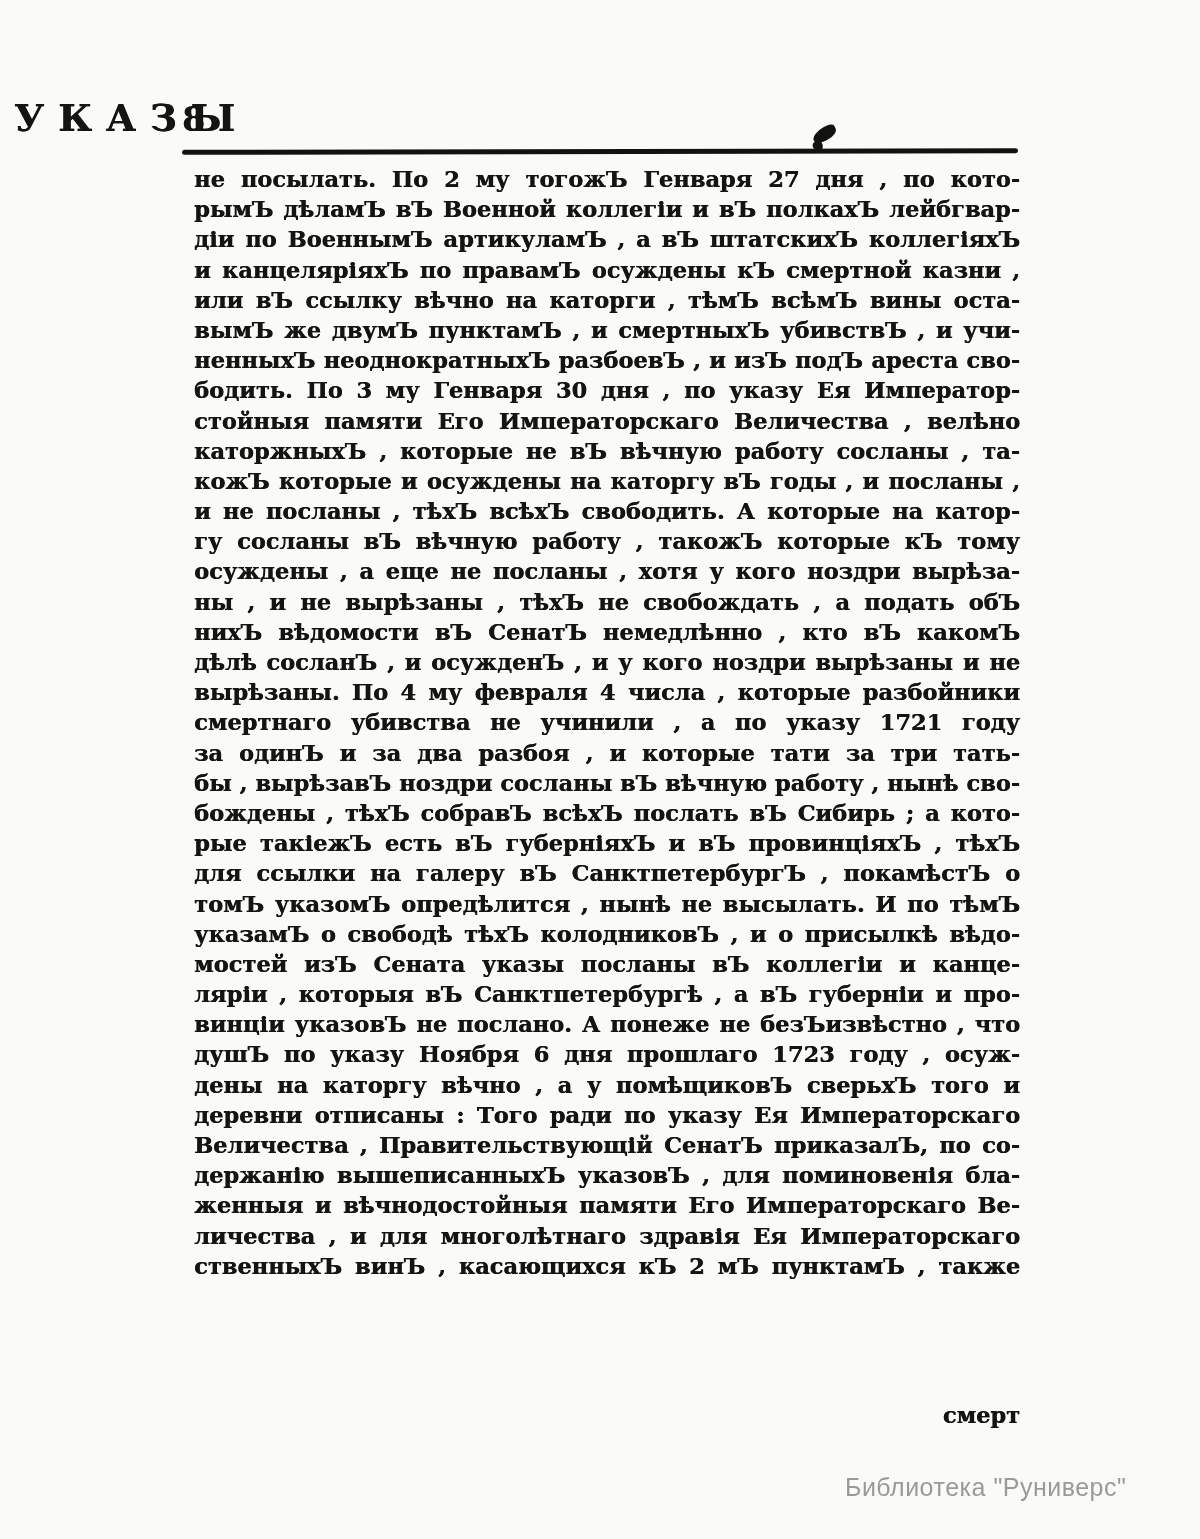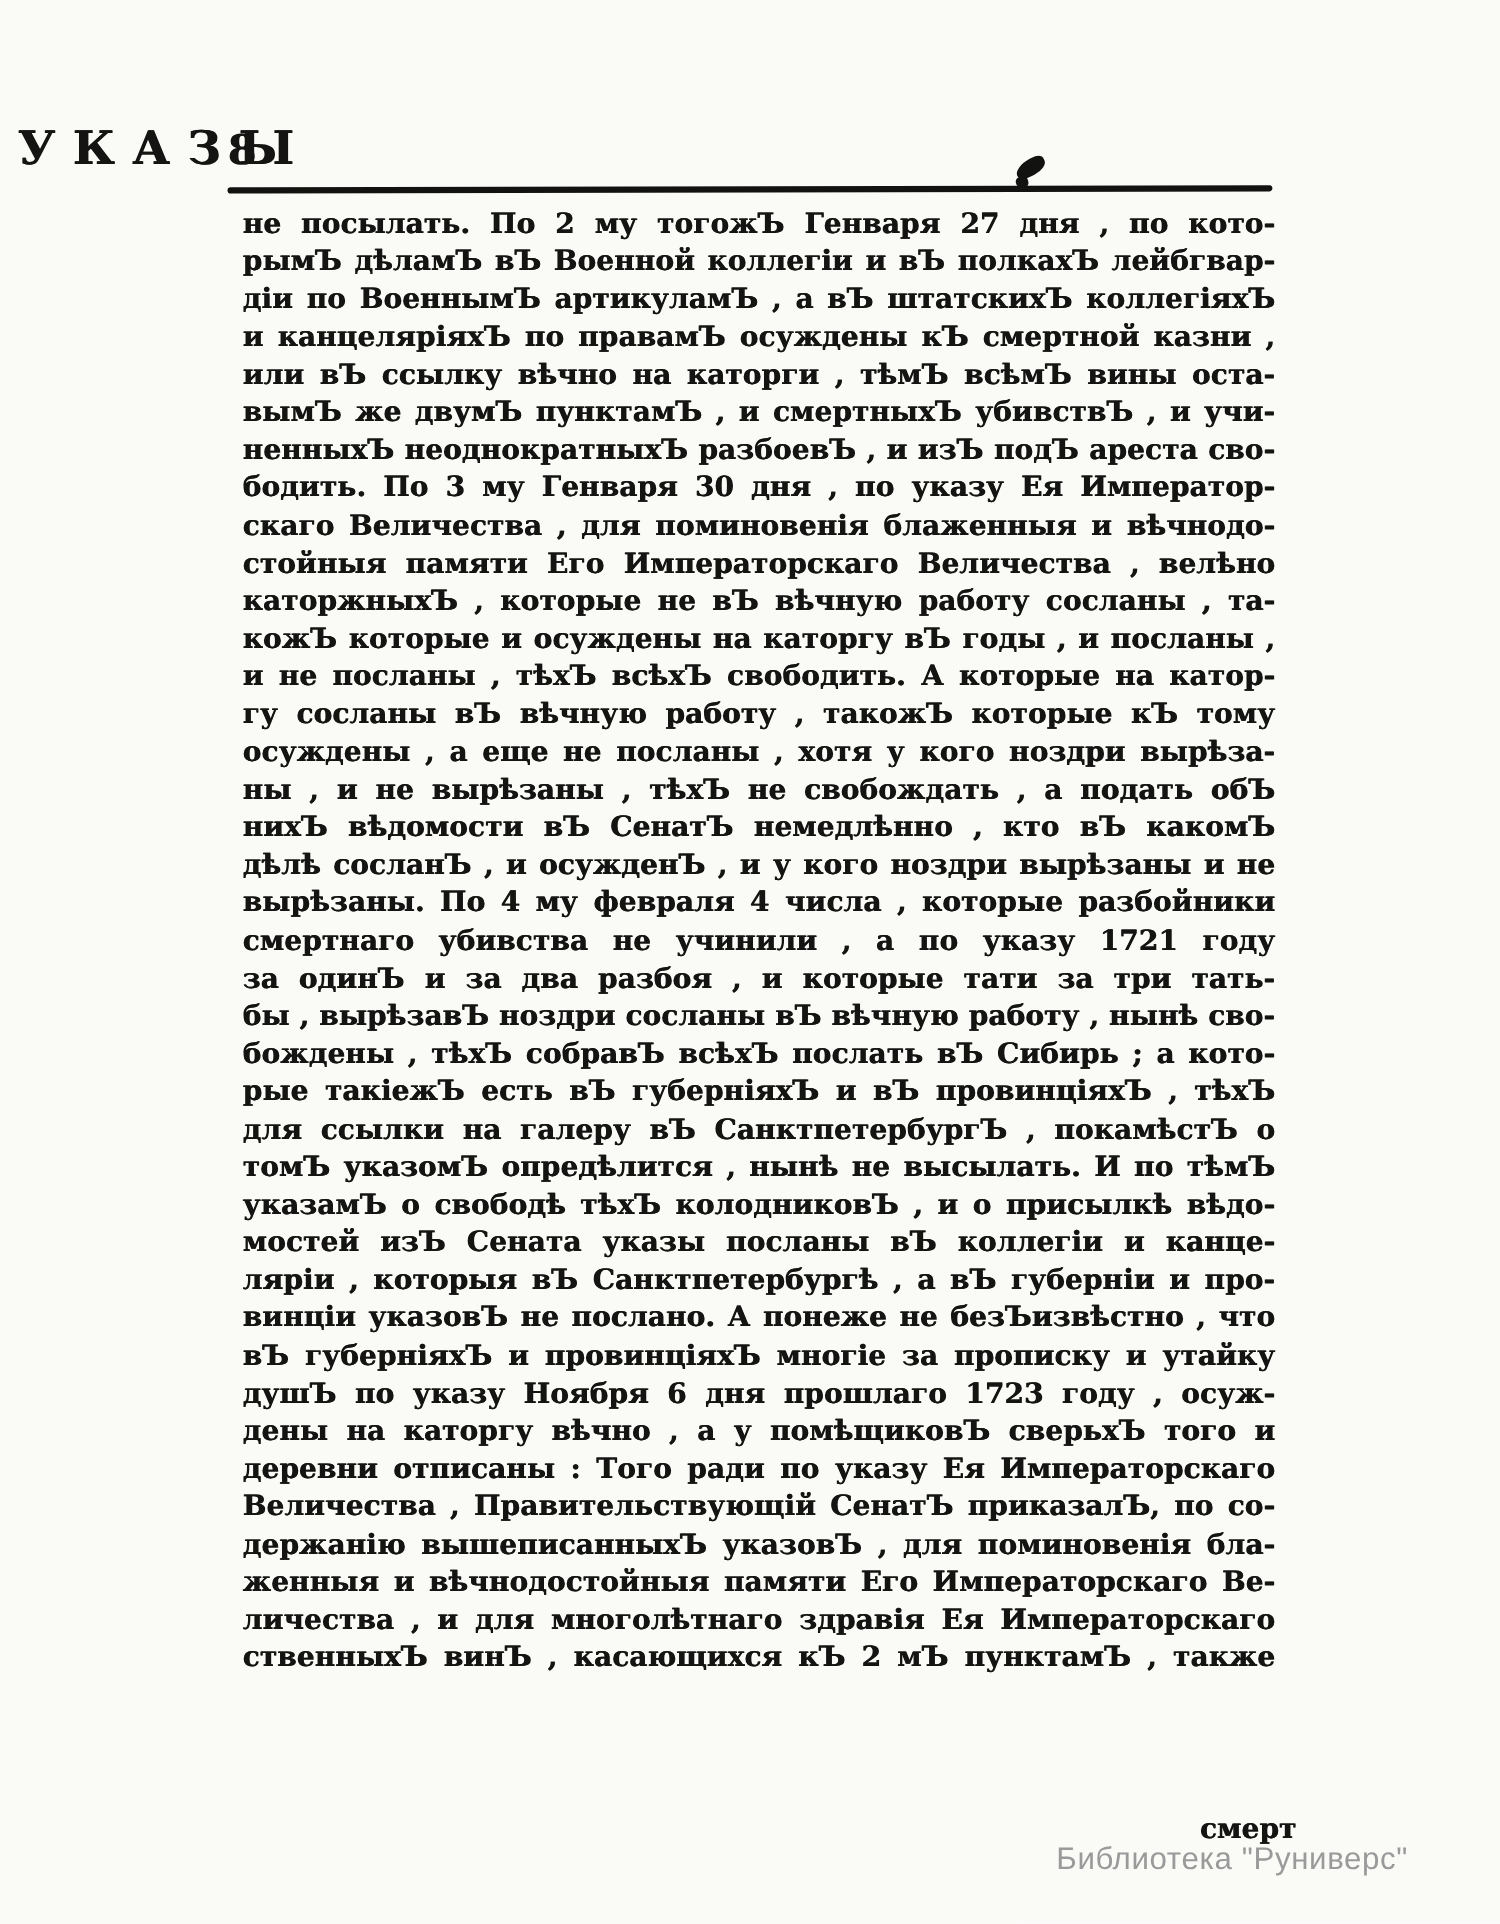--- a/index.html
+++ b/index.html
@@ -81,29 +81,28 @@
   .body-text .line {
     white-space: nowrap;
     text-align: justify;
     text-align-last: justify;
     height: 30.2px;
     overflow: visible;
     margin-left: 13px;
   }
   .catchword {
     position: absolute;
-    left: 198px;
+    left: 181px;
     top: 1400px;
     width: 839px;
     text-align: right;
     font-size: 22.5px;
     font-weight: bold;
     line-height: 30.2px;
     text-shadow: 0.45px 0 0 currentColor;
-    margin-top: 48px;
   }
   
   .watermark {
     position: absolute;
     left: 845px;
     top: 1473px;
     font-family: "Liberation Sans", sans-serif;
     font-size: 25px;
     font-weight: normal;
     letter-spacing: 0.5px;
@@ -124,21 +123,20 @@
 
   <div class="body-text">
       <div class="line">не посылать.  По 2 му тогожЪ Генваря 27 дня , по кото-</div>
       <div class="line">рымЪ дѣламЪ вЪ Военной коллегіи и вЪ полкахЪ лейбгвар-</div>
       <div class="line">діи по ВоеннымЪ артикуламЪ , а вЪ штатскихЪ коллегіяхЪ</div>
       <div class="line">и канцеляріяхЪ по правамЪ осуждены кЪ смертной казни ,</div>
       <div class="line">или вЪ ссылку вѣчно на каторги , тѣмЪ всѣмЪ вины оста-</div>
       <div class="line">вымЪ же двумЪ пунктамЪ , и смертныхЪ убивствЪ , и учи-</div>
       <div class="line">ненныхЪ неоднократныхЪ разбоевЪ , и изЪ подЪ ареста сво-</div>
       <div class="line">бодить.  По 3 му Генваря 30 дня , по указу Ея Император-</div>
-      <div class="line">скаго Величества , для поминовенія блаженныя и вѣчнодо-</div>
       <div class="line">стойныя памяти Его Императорскаго Величества , велѣно</div>
       <div class="line">каторжныхЪ , которые не вЪ вѣчную работу сосланы , та-</div>
       <div class="line">кожЪ которые и осуждены на каторгу вЪ годы , и посланы ,</div>
       <div class="line">и не посланы , тѣхЪ всѣхЪ свободить.  А которые на катор-</div>
       <div class="line">гу сосланы вЪ вѣчную работу , такожЪ которые кЪ тому</div>
       <div class="line">осуждены , а еще не посланы , хотя у кого ноздри вырѣза-</div>
       <div class="line">ны , и не вырѣзаны , тѣхЪ не свобождать , а подать обЪ</div>
       <div class="line">нихЪ вѣдомости вЪ СенатЪ немедлѣнно , кто вЪ какомЪ</div>
       <div class="line">дѣлѣ сосланЪ , и осужденЪ , и у кого ноздри вырѣзаны и не</div>
       <div class="line">вырѣзаны.  По 4 му февраля 4 числа , которые разбойники</div>
@@ -146,21 +144,20 @@
       <div class="line">за одинЪ и за два разбоя , и которые тати за три тать-</div>
       <div class="line">бы , вырѣзавЪ ноздри сосланы вЪ вѣчную работу , нынѣ сво-</div>
       <div class="line">бождены , тѣхЪ собравЪ всѣхЪ послать вЪ Сибирь ; а кото-</div>
       <div class="line">рые такіежЪ есть вЪ губерніяхЪ и вЪ провинціяхЪ , тѣхЪ</div>
       <div class="line">для ссылки на галеру вЪ СанктпетербургЪ , покамѣстЪ о</div>
       <div class="line">томЪ указомЪ опредѣлится , нынѣ не высылать.  И по тѣмЪ</div>
       <div class="line">указамЪ о свободѣ тѣхЪ колодниковЪ , и о присылкѣ вѣдо-</div>
       <div class="line">мостей изЪ Сената указы посланы вЪ коллегіи и канце-</div>
       <div class="line">ляріи , которыя вЪ Санктпетербургѣ , а вЪ губерніи и про-</div>
       <div class="line">винціи указовЪ не послано.  А понеже не безЪизвѣстно , что</div>
-      <div class="line">вЪ губерніяхЪ и провинціяхЪ многіе за прописку и утайку</div>
       <div class="line">душЪ по указу Ноября 6 дня прошлаго 1723 году , осуж-</div>
       <div class="line">дены на каторгу вѣчно , а у помѣщиковЪ сверьхЪ того и</div>
       <div class="line">деревни отписаны :  Того ради по указу Ея Императорскаго</div>
       <div class="line">Величества ,  Правительствующій СенатЪ приказалЪ, по со-</div>
       <div class="line">держанію вышеписанныхЪ указовЪ , для поминовенія бла-</div>
       <div class="line">женныя и вѣчнодостойныя памяти Его Императорскаго Ве-</div>
       <div class="line">личества , и для многолѣтнаго здравія Ея Императорскаго</div>
       <div class="line">ственныхЪ винЪ , касающихся кЪ 2 мЪ пунктамЪ , также</div>
     </div>
 

